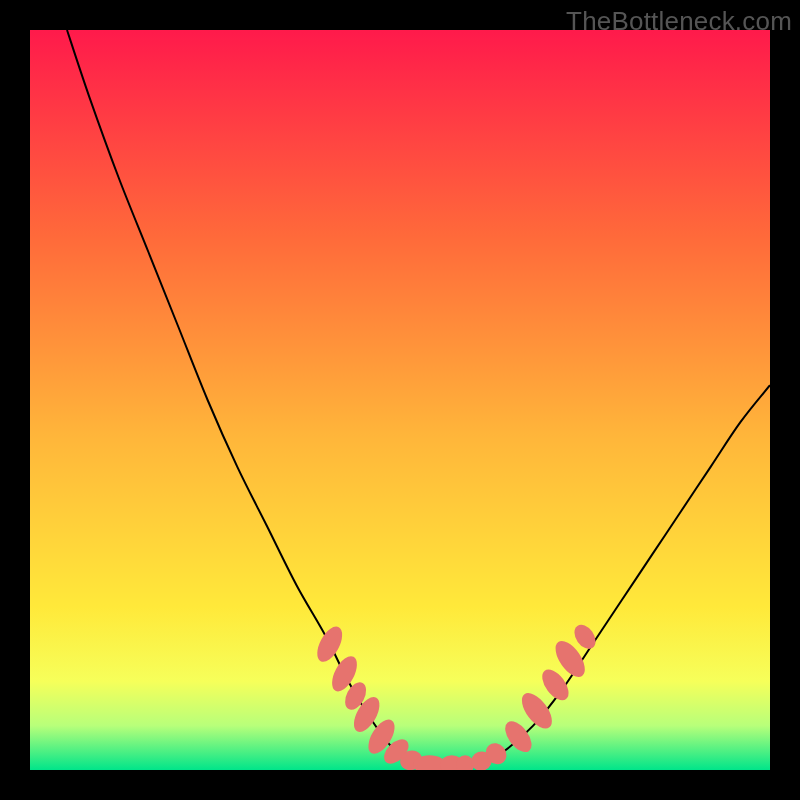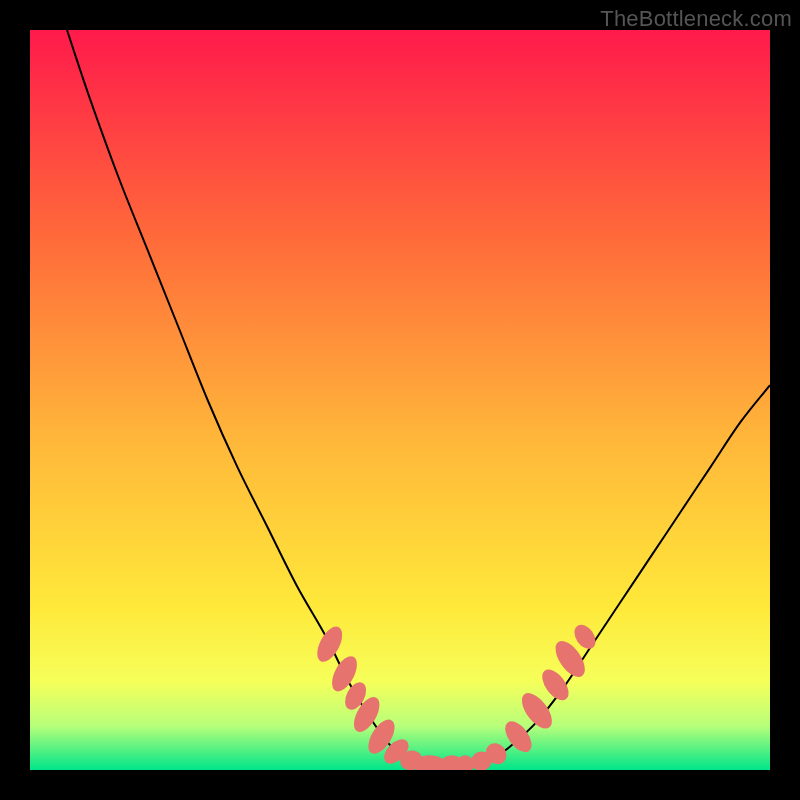--- a/index.html
+++ b/index.html
@@ -24,21 +24,21 @@
     top: 30px;
     width: 740px;
     height: 740px;
     
   }
   .watermark {
     position: absolute;
     top: 6px;
     right: 8px;
     font-family: Arial, Helvetica, sans-serif;
-    font-size: 22px;
+    font-size: 26px;
     color: #555;
     font-weight: 500;
     letter-spacing: 0.2px;
     user-select: none;
   }
   svg.curve {
     position: absolute;
     left: 0;
     top: 0;
   }

